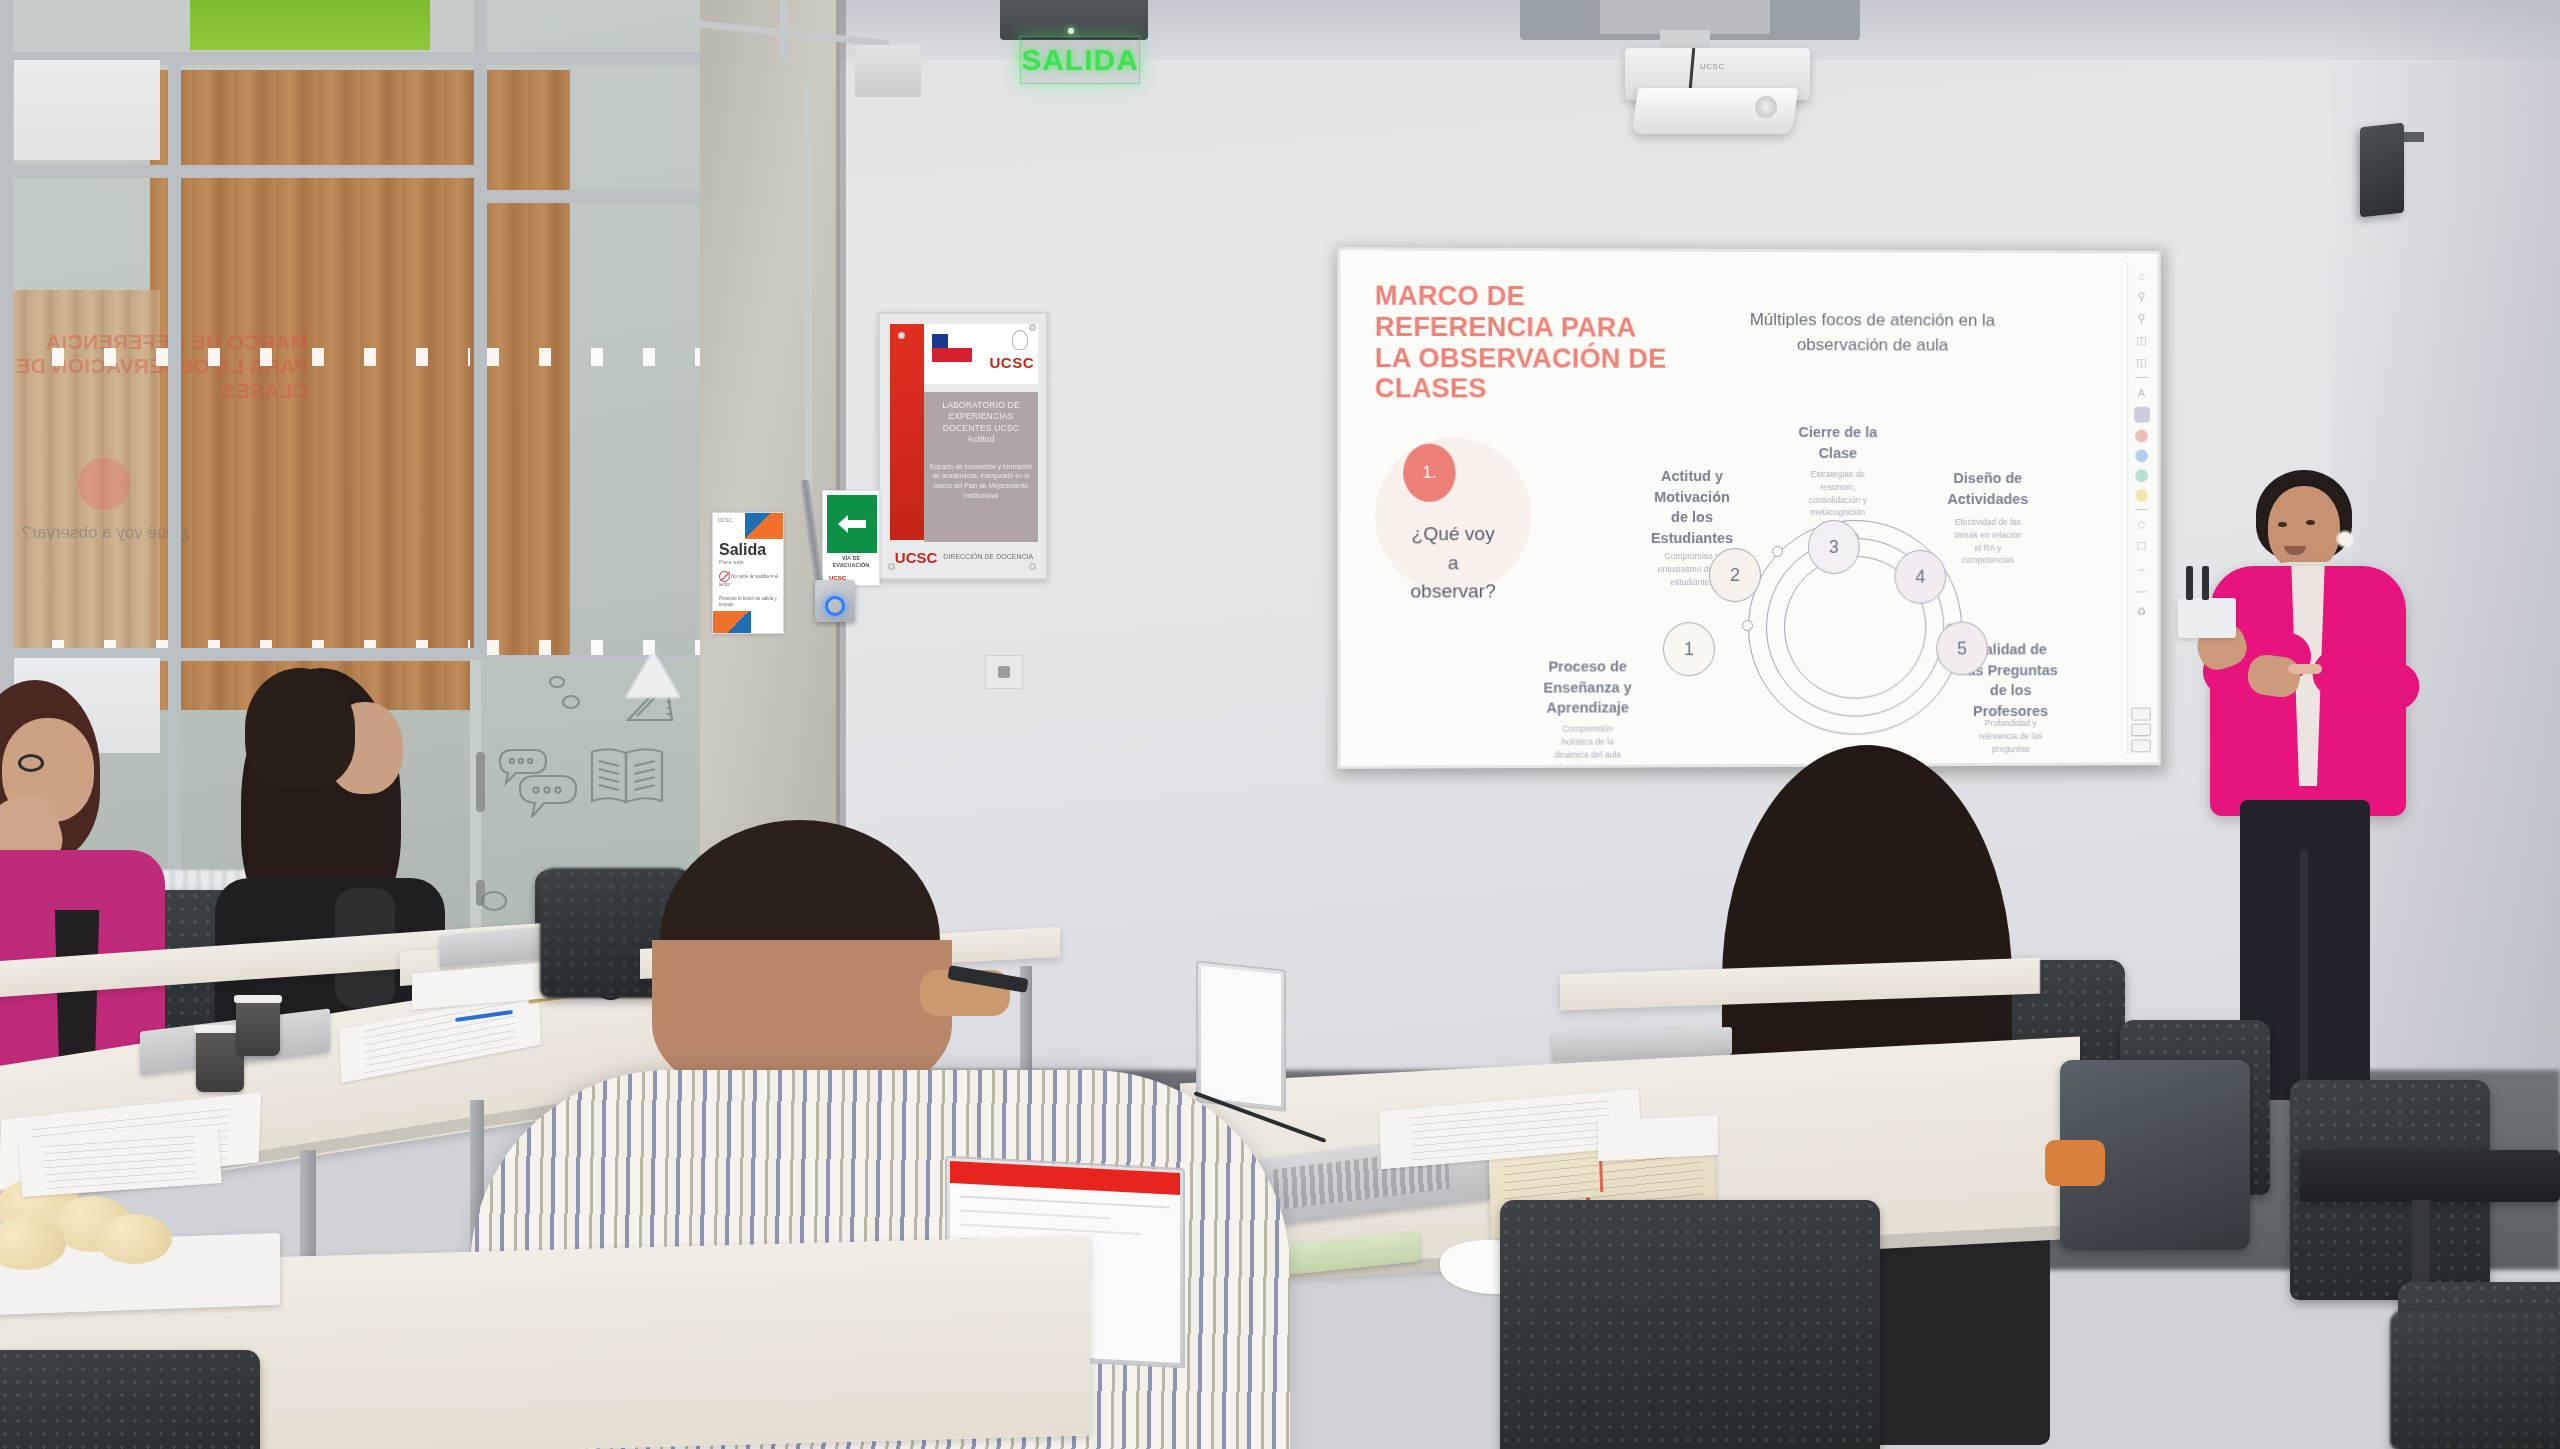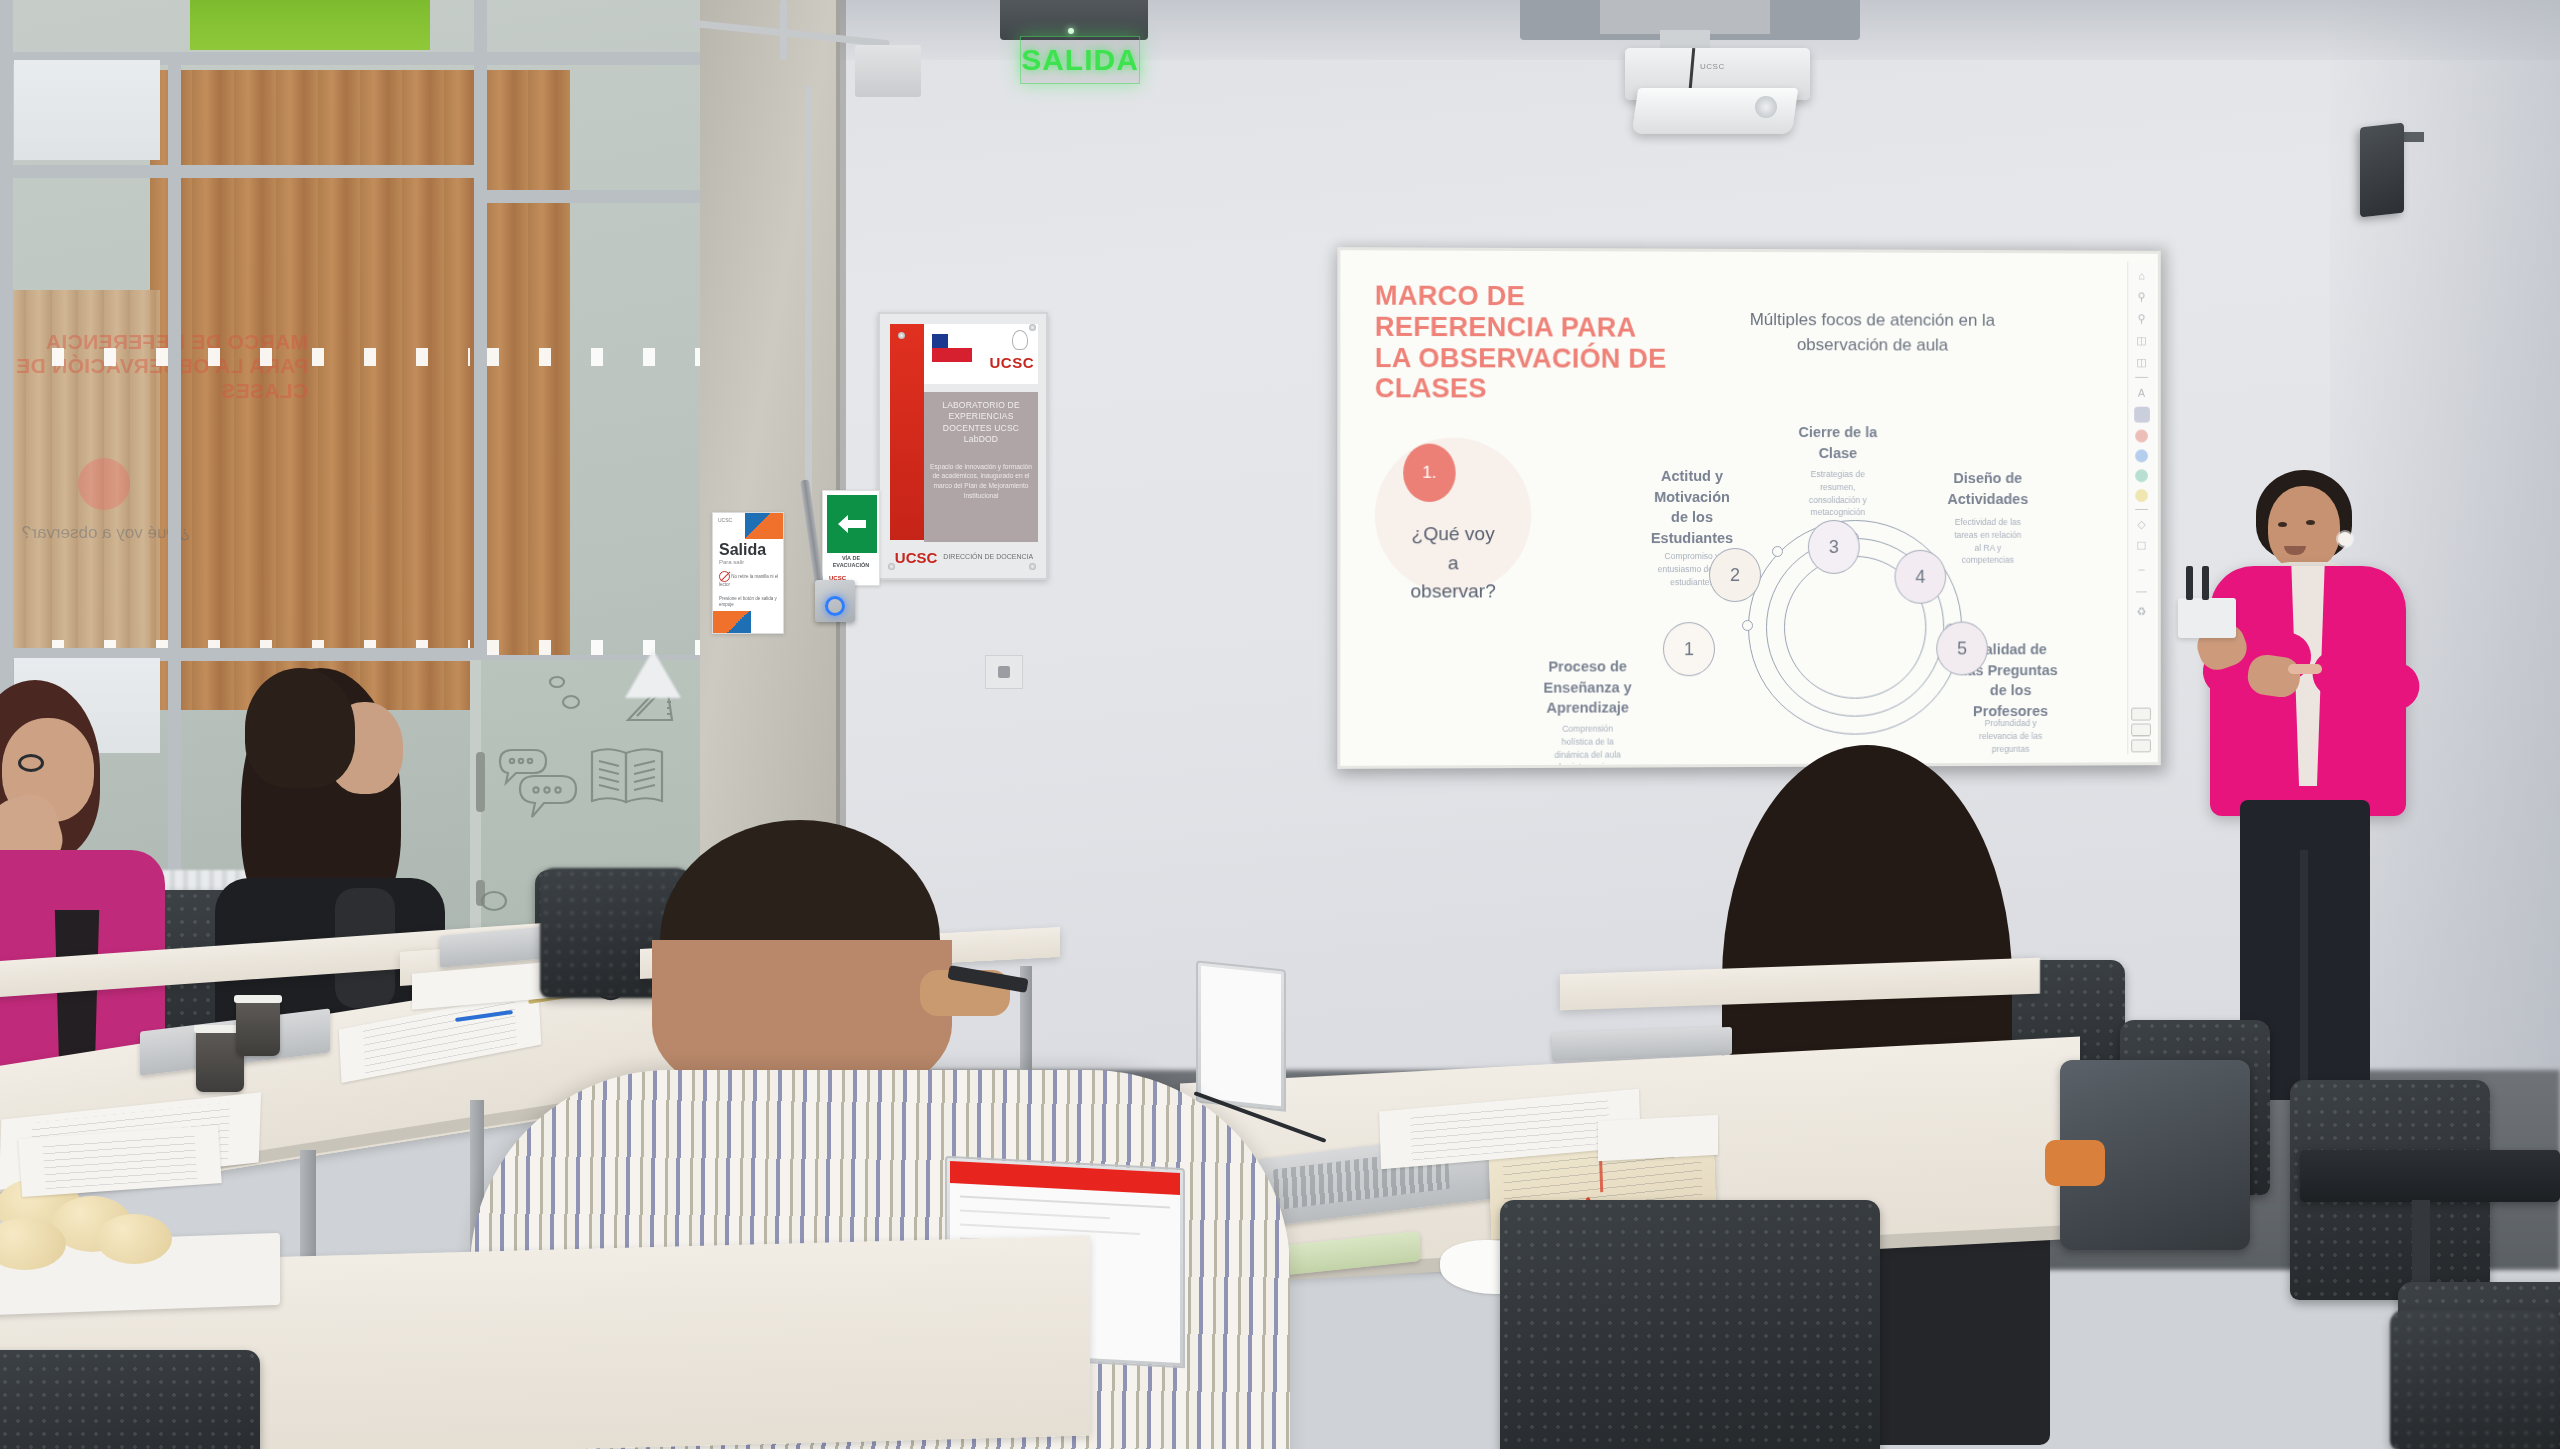--- a/index.html
+++ b/index.html
@@ -496,21 +496,21 @@
 
   <div class="sign-plaque">
     <div class="plaque-redbar"></div>
     <div class="plaque-top"></div>
     <div class="chile-flag"></div>
     <div class="chile-star"></div>
     <div class="plaque-seal"></div>
     <div class="plaque-ucsc-top">UCSC</div>
     <div class="plaque-body">
       <div class="plaque-t1">LABORATORIO DE EXPERIENCIAS DOCENTES UCSC</div>
-      <div class="plaque-t1">LabDOD</div>
+      <div class="plaque-t1">Actitud</div>
       <div class="plaque-t2">Espacio de innovación y formación de académicos, inaugurado en el marco del Plan de Mejoramiento Institucional</div>
     </div>
     <div class="plaque-foot">
       <span class="plaque-foot-ucsc">UCSC</span>
       <span class="plaque-foot-txt">DIRECCIÓN DE DOCENCIA</span>
     </div>
     <div class="screw" style="left:18px;top:18px;"></div>
     <div class="screw" style="right:10px;top:10px;"></div>
     <div class="screw" style="left:8px;bottom:8px;"></div>
     <div class="screw" style="right:10px;bottom:8px;"></div>

